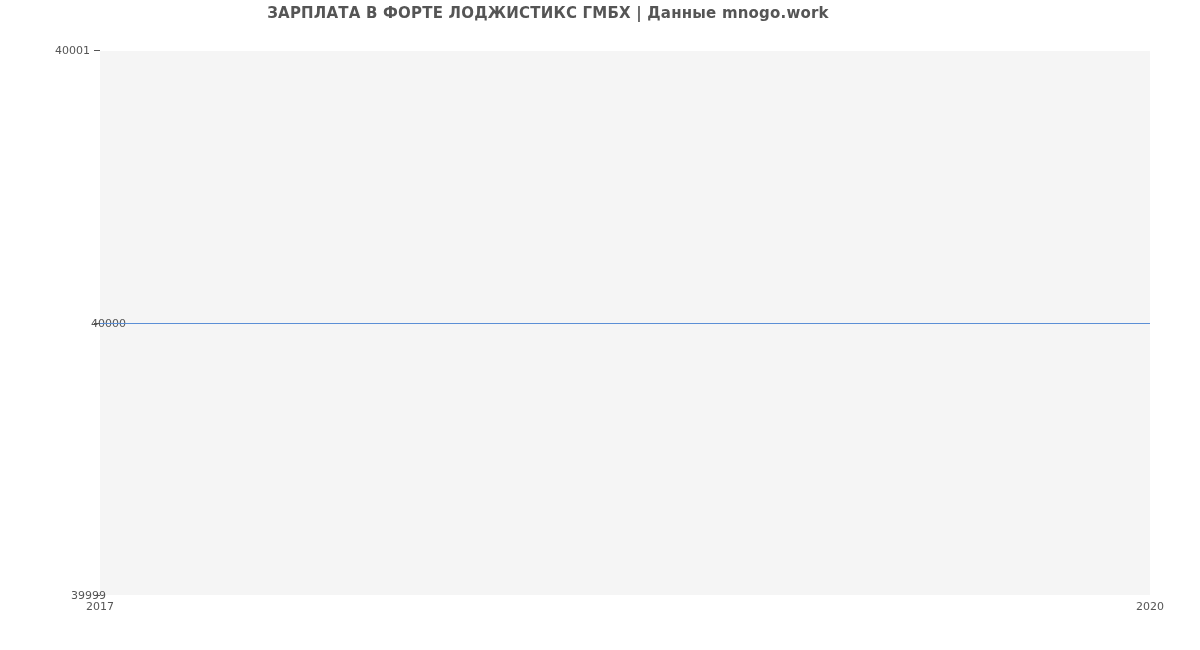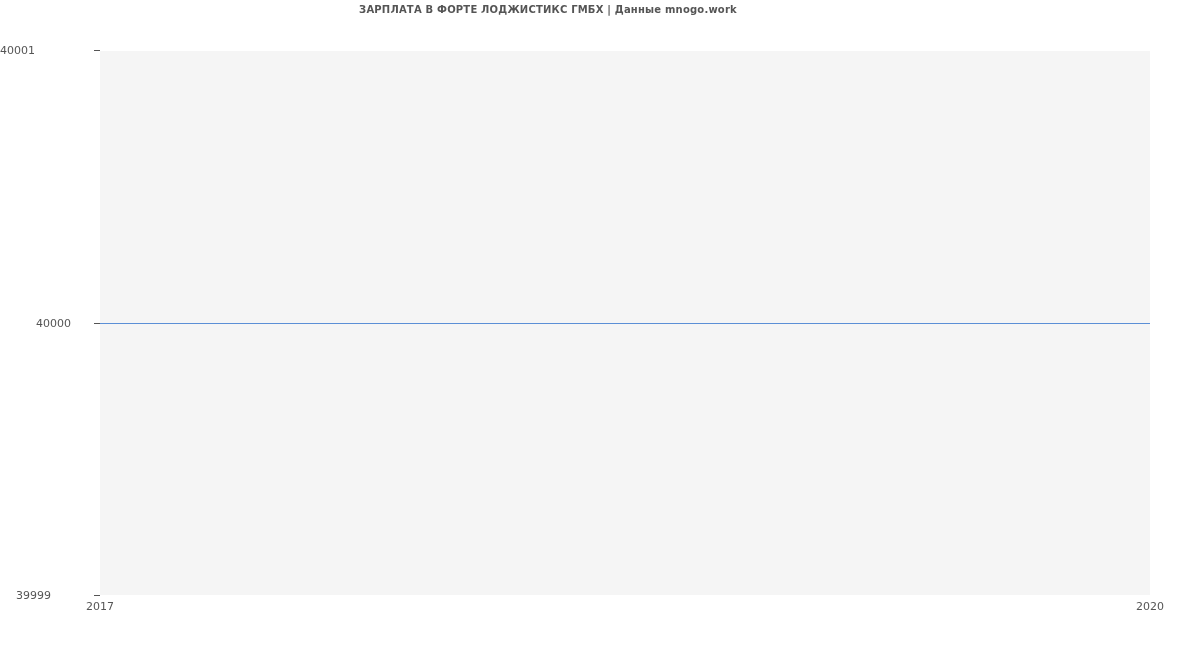--- a/index.html
+++ b/index.html
@@ -11,21 +11,21 @@
     font-family: "DejaVu Sans", "Verdana", "Arial", sans-serif;
     color: #555555;
     position: relative;
   }
   .title {
     position: absolute;
     top: 4px;
     left: 0;
     width: 1096px;
     text-align: center;
-    font-size: 10px;
+    font-size: 15px;
     font-weight: 600;
     color: #555555;
     letter-spacing: 0.2px;
   }
   .plot-area {
     position: absolute;
     left: 100px;
     top: 50px;
     width: 1050px;
     height: 545px;
@@ -43,21 +43,21 @@
     position: absolute;
     left: 100px;
     width: 6px;
     height: 0;
     border-top: 1px solid #555555;
     transform: translateX(-6px);
   }
   .y-label {
     position: absolute;
     width: 90px;
-    text-align: left;
+    text-align: right;
     font-size: 11px;
     color: #555555;
     transform: translateY(-50%);
   }
   .x-label {
     position: absolute;
     font-size: 11px;
     color: #555555;
     top: 600px;
     transform: translateX(-50%);

